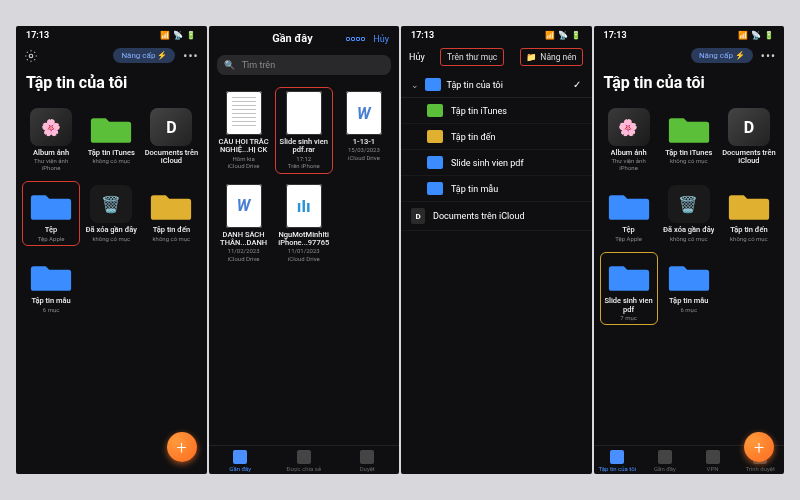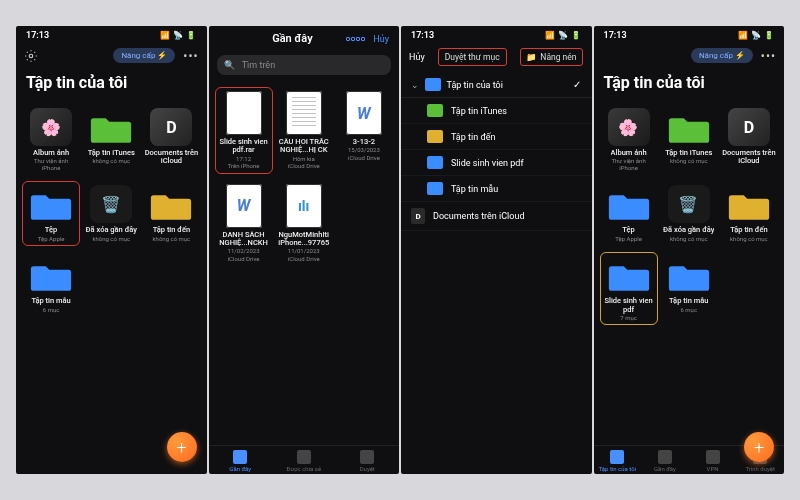--- a/index.html
+++ b/index.html
@@ -102,21 +102,21 @@
     font-weight: 700;
     box-shadow: 0 0 0 1px #333 inset;
   }
   .doc-icon.lines::after {
     content: '';
     position: absolute;
     top: 6px; left: 6px; right: 6px; bottom: 6px;
     background: repeating-linear-gradient(to bottom, #999 0, #999 1px, transparent 1px, transparent 4px);
     opacity: 0.6;
   }
-  .doc-icon.audio { color: #2a94d6; font-size: 14px; }
+  .doc-icon.audio { color: #2a94d6; font-size: 17px; }
   .app-card {
     width: 42px; height: 38px; border-radius: 8px;
     background: linear-gradient(135deg,#444,#222);
     display:flex;align-items:center;justify-content:center;
     margin-bottom:3px;
   }
   .app-card.flower { background: linear-gradient(135deg,#3a3a3a,#1a1a1a); }
   .app-card.trash { background: #1a1a1a; }
   .cell-name {
     font-size: 7.5px;
@@ -321,45 +321,45 @@
             <span></span>
           </span>
         <span>Hủy</span>
       </span>
     </div>
     <div class="search-bar">
       <span>🔍</span>
       <span>Tìm trên</span>
     </div>
     <div class="grid">
+      <div class="cell">
+        <div class="doc-icon lines"></div>
+        <div class="cell-name">CÂU HỎI TRẮC NGHIỆ...HỊ CK</div>
+        <div class="cell-sub">Hôm kia</div>
+        <div class="cell-sub">iCloud Drive</div>
+      </div>
       <div class="cell highlight-red">
         <div class="doc-icon"></div>
         <div class="cell-name">Slide sinh vien pdf.rar</div>
         <div class="cell-sub">17:12</div>
         <div class="cell-sub">Trên iPhone</div>
       </div>
       <div class="cell">
-        <div class="doc-icon lines"></div>
-        <div class="cell-name">CÂU HỎI TRẮC NGHIỆ...HỊ CK</div>
-        <div class="cell-sub">Hôm kia</div>
-        <div class="cell-sub">iCloud Drive</div>
-      </div>
-      <div class="cell">
         <div class="doc-icon">
             <i>W</i>
           </div>
-        <div class="cell-name">3-13-2</div>
+        <div class="cell-name">1-13-1</div>
         <div class="cell-sub">15/03/2023</div>
         <div class="cell-sub">iCloud Drive</div>
       </div>
       <div class="cell">
         <div class="doc-icon">
             <i>W</i>
           </div>
-        <div class="cell-name">DANH SÁCH NGHIỆ...NCKH</div>
+        <div class="cell-name">DANH SÁCH THÂN...DANH</div>
         <div class="cell-sub">11/02/2023</div>
         <div class="cell-sub">iCloud Drive</div>
       </div>
       <div class="cell">
         <div class="doc-icon audio">ılı</div>
         <div class="cell-name">NguMotMinhIti iPhone...97765</div>
         <div class="cell-sub">11/01/2023</div>
         <div class="cell-sub">iCloud Drive</div>
       </div>
     </div>
@@ -384,21 +384,21 @@
       <span>17:13</span>
       <div class="status-icons">
           <span>📶</span>
           <span>📡</span>
           <span>🔋</span>
         </div>
     </div>
     <div class="top-actions">
       <span>Hủy</span>
       <span class="btn-outline">
-          <span>Duyệt thư mục</span>
+          <span>Trên thư mục</span>
         </span>
       <span class="btn-outline">
           <span>📁</span>
           <span>Nâng nén</span>
         </span>
     </div>
     <div class="folder-path">
       <span class="chev">⌄</span>
       <span class="mini-folder mf-blue"></span>
       <span>Tập tin của tôi</span>

